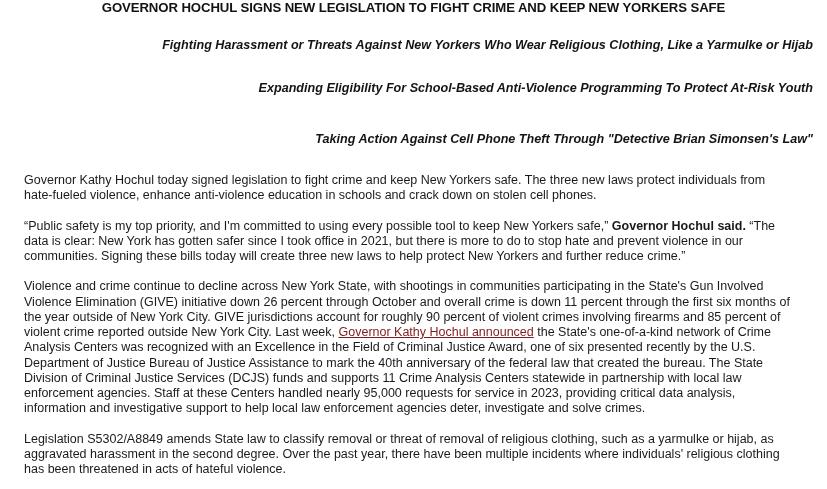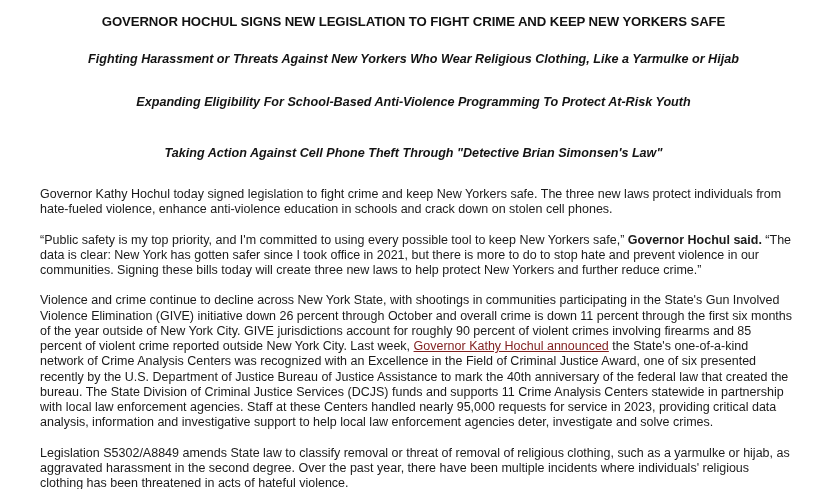--- a/index.html
+++ b/index.html
@@ -20,21 +20,20 @@
   .page {
     position: relative;
     width: 827px;
     height: 489px;
     box-sizing: border-box;
     background: #ffffff;
   }
 
   
   .headline-block {
-    padding-top: 14px;
     text-align: center;
   }
 
   .main-headline {
     font-size: 13.2px;
     font-weight: bold;
     letter-spacing: -0.1px;
     line-height: 1.2;
     color: #121212;
     margin: 0 20px 0 20px;
@@ -42,29 +41,30 @@
   }
 
   .sub-headline {
     font-size: 12.6px;
     font-weight: bold;
     font-style: italic;
     line-height: 1.2;
     color: #141414;
     margin: 0 14px;
     white-space: nowrap;
+    text-align: right;
   }
   .sub-1 { margin-top: 22px; }
   .sub-2 { margin-top: 28px; }
   .sub-3 { margin-top: 36px; }
 
   
   .body-block {
     margin: 0;
-    padding: 0 35px 0 40px;
+    padding: 0 35px 0 24px;
     padding-top: 26px;
   }
 
   p.para {
     margin: 0 0 15px 0;
     font-size: 12.5px;
     line-height: 1.22;
     color: #1a1a1a;
     text-align: left;
   }

